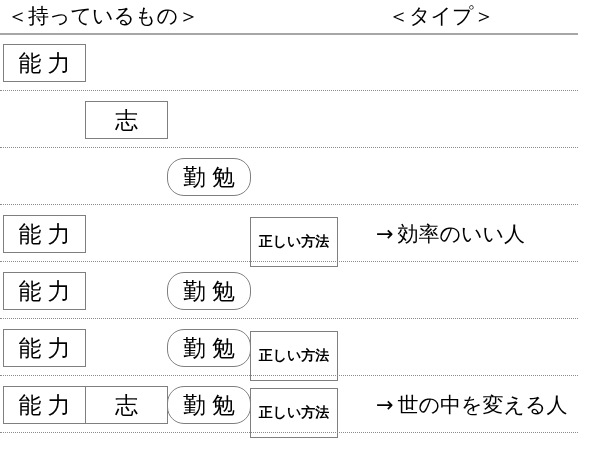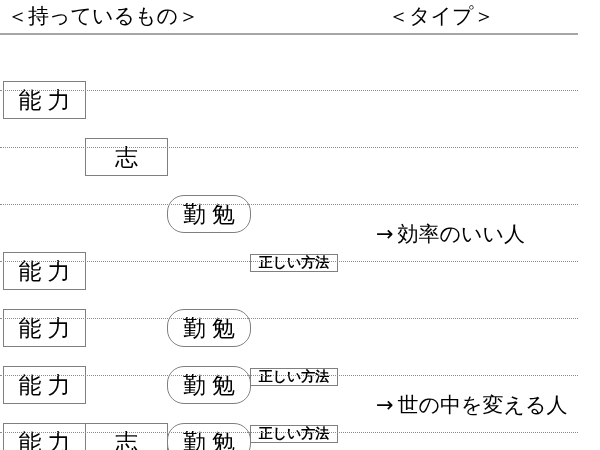--- a/index.html
+++ b/index.html
@@ -78,39 +78,38 @@
 
   .box {
     position: absolute;
     box-sizing: border-box;
     border: 1px solid #7f7f7f;
     background: #ffffff;
     display: flex;
     align-items: center;
     justify-content: center;
     white-space: nowrap;
-    margin-top: 37px;
   }
   
   .box.wide {
     top: 8px;
     height: 38px;
     font-size: 23px;
     letter-spacing: 6px;
     text-indent: 6px;
   }
   .box.c0 { left: 3px;   width: 83px; }
   .box.c1 { left: 85px;  width: 83px; }
   .box.c2 { left: 167px; width: 84px; border-radius: 17px; }
   
   .box.narrow {
     left: 250px;
     width: 88px;
     top: 10px;
-    height: 18px;
+    height: 50px;
     font-size: 14px;
     font-weight: bold;
     letter-spacing: 0px;
   }
 
   .type-label {
     position: absolute;
     left: 376px;
     top: 9px;
     font-size: 21px;

